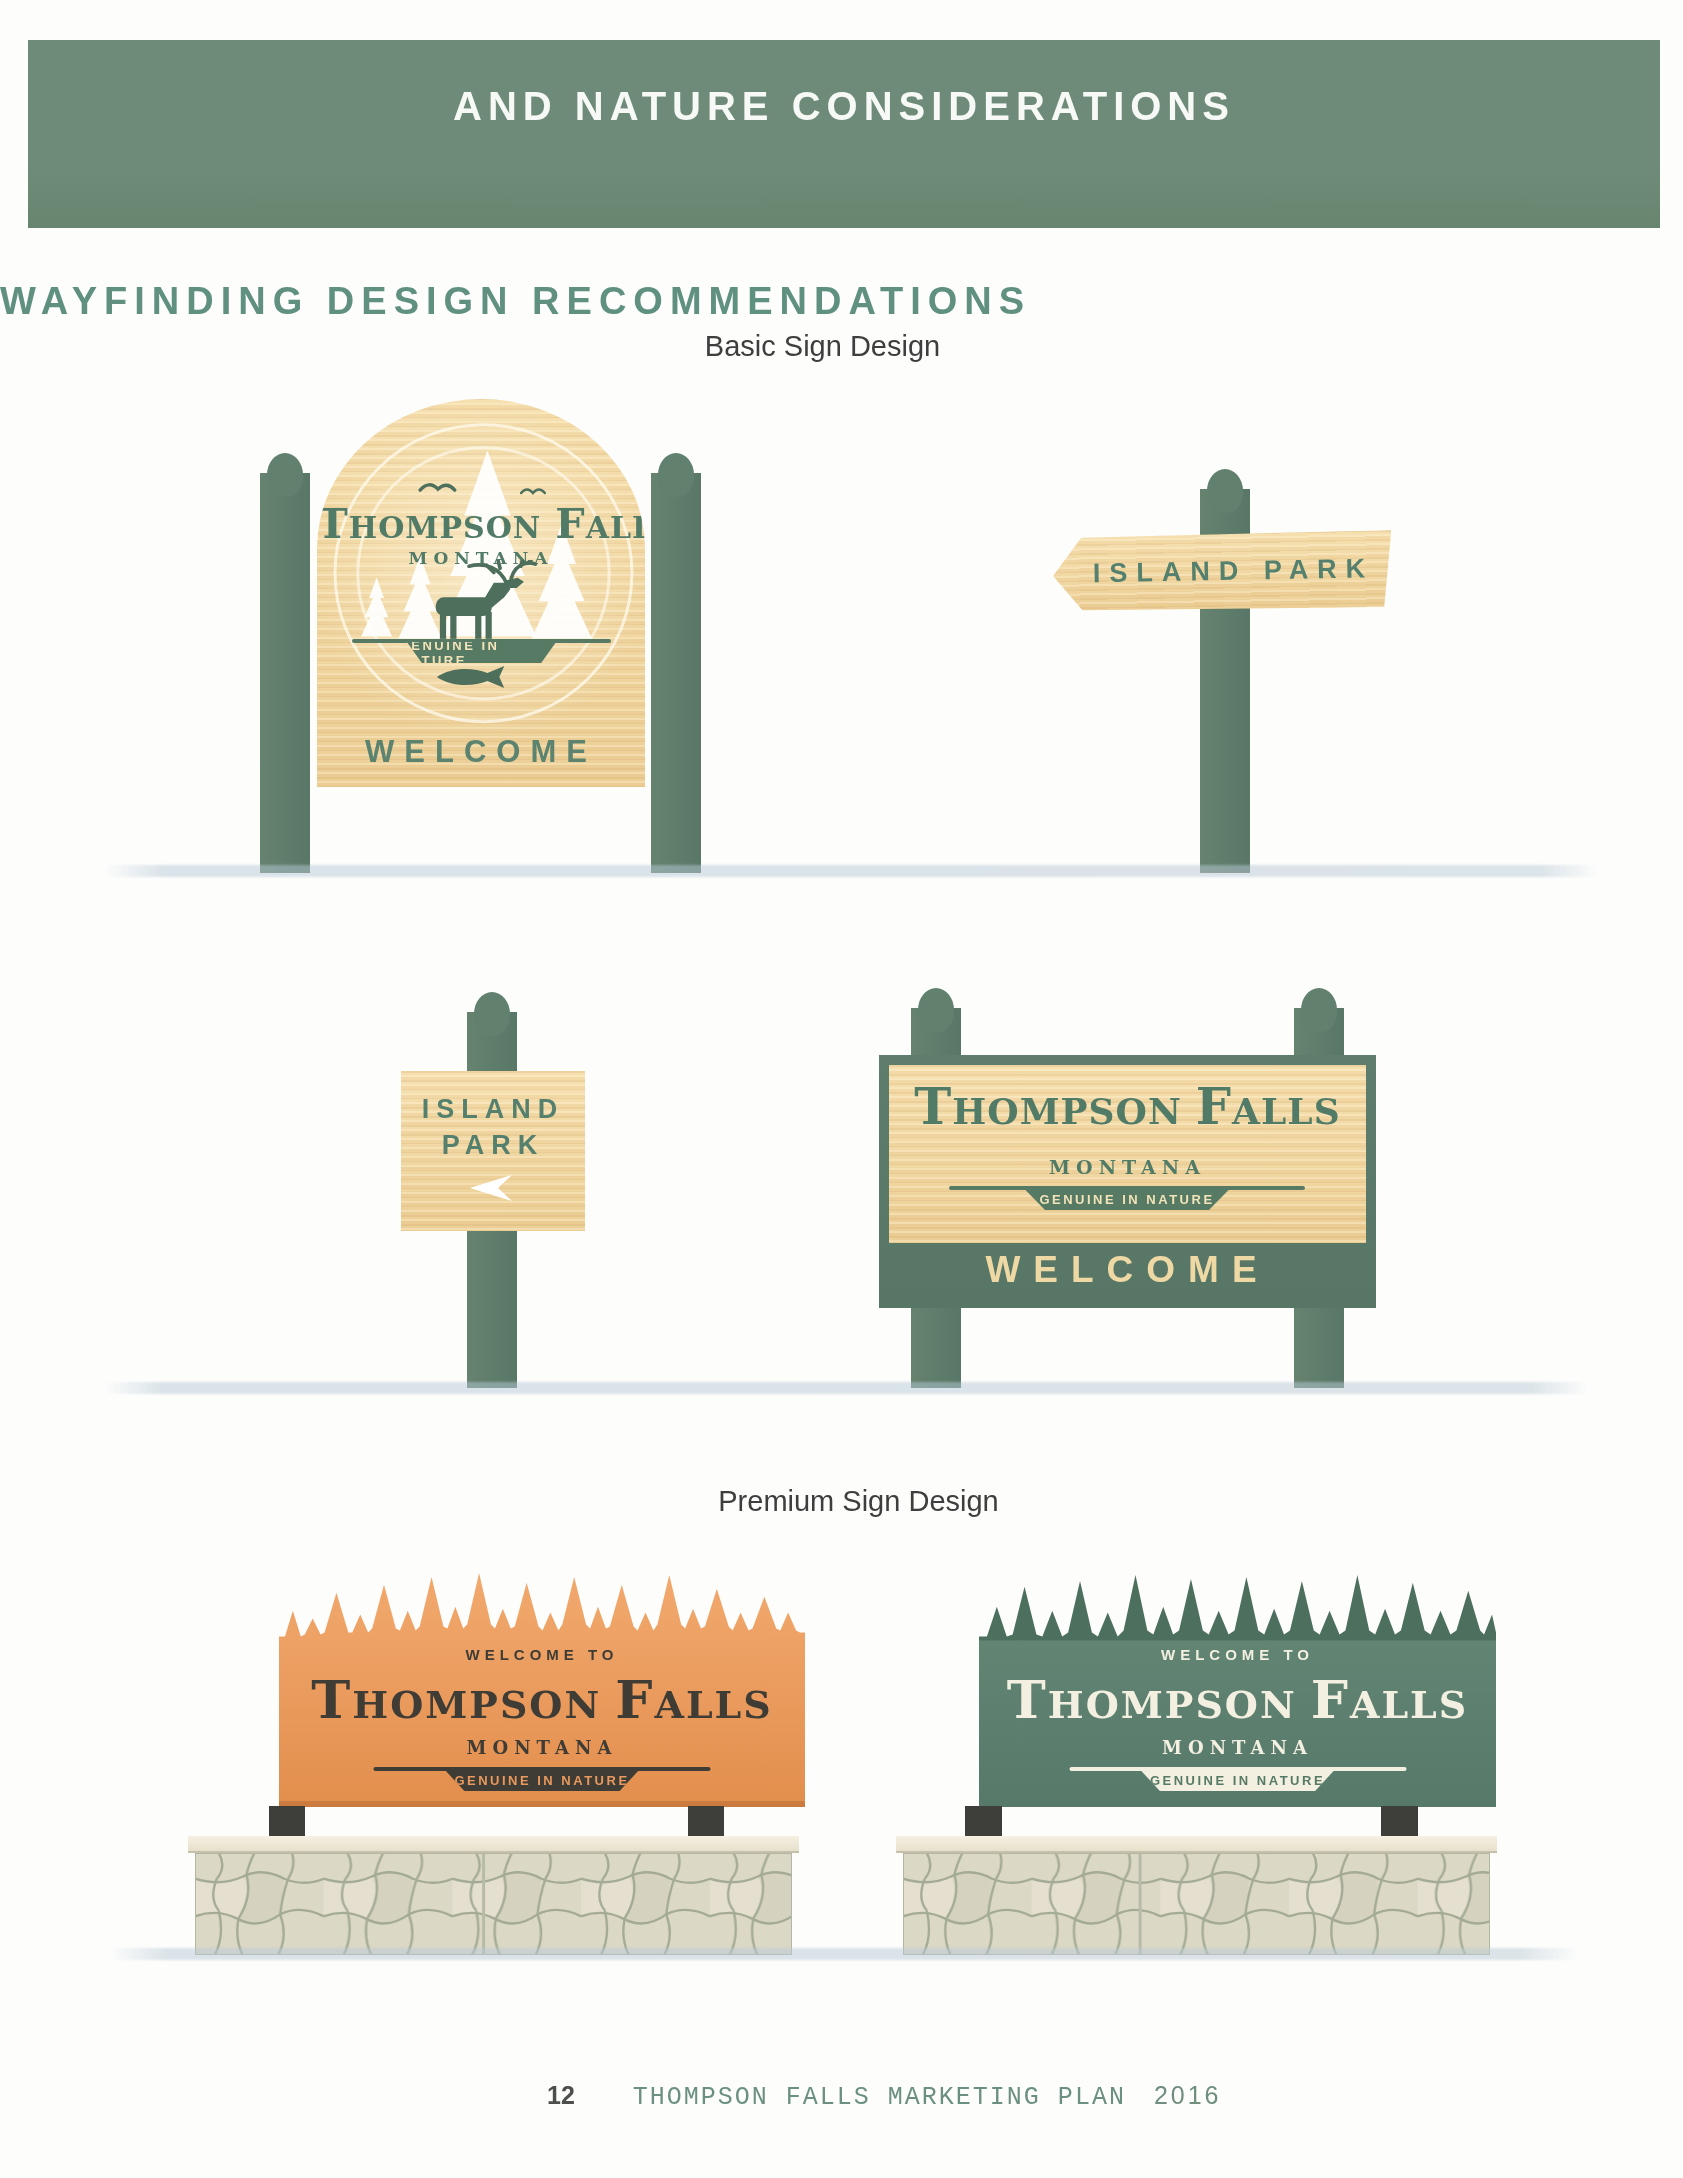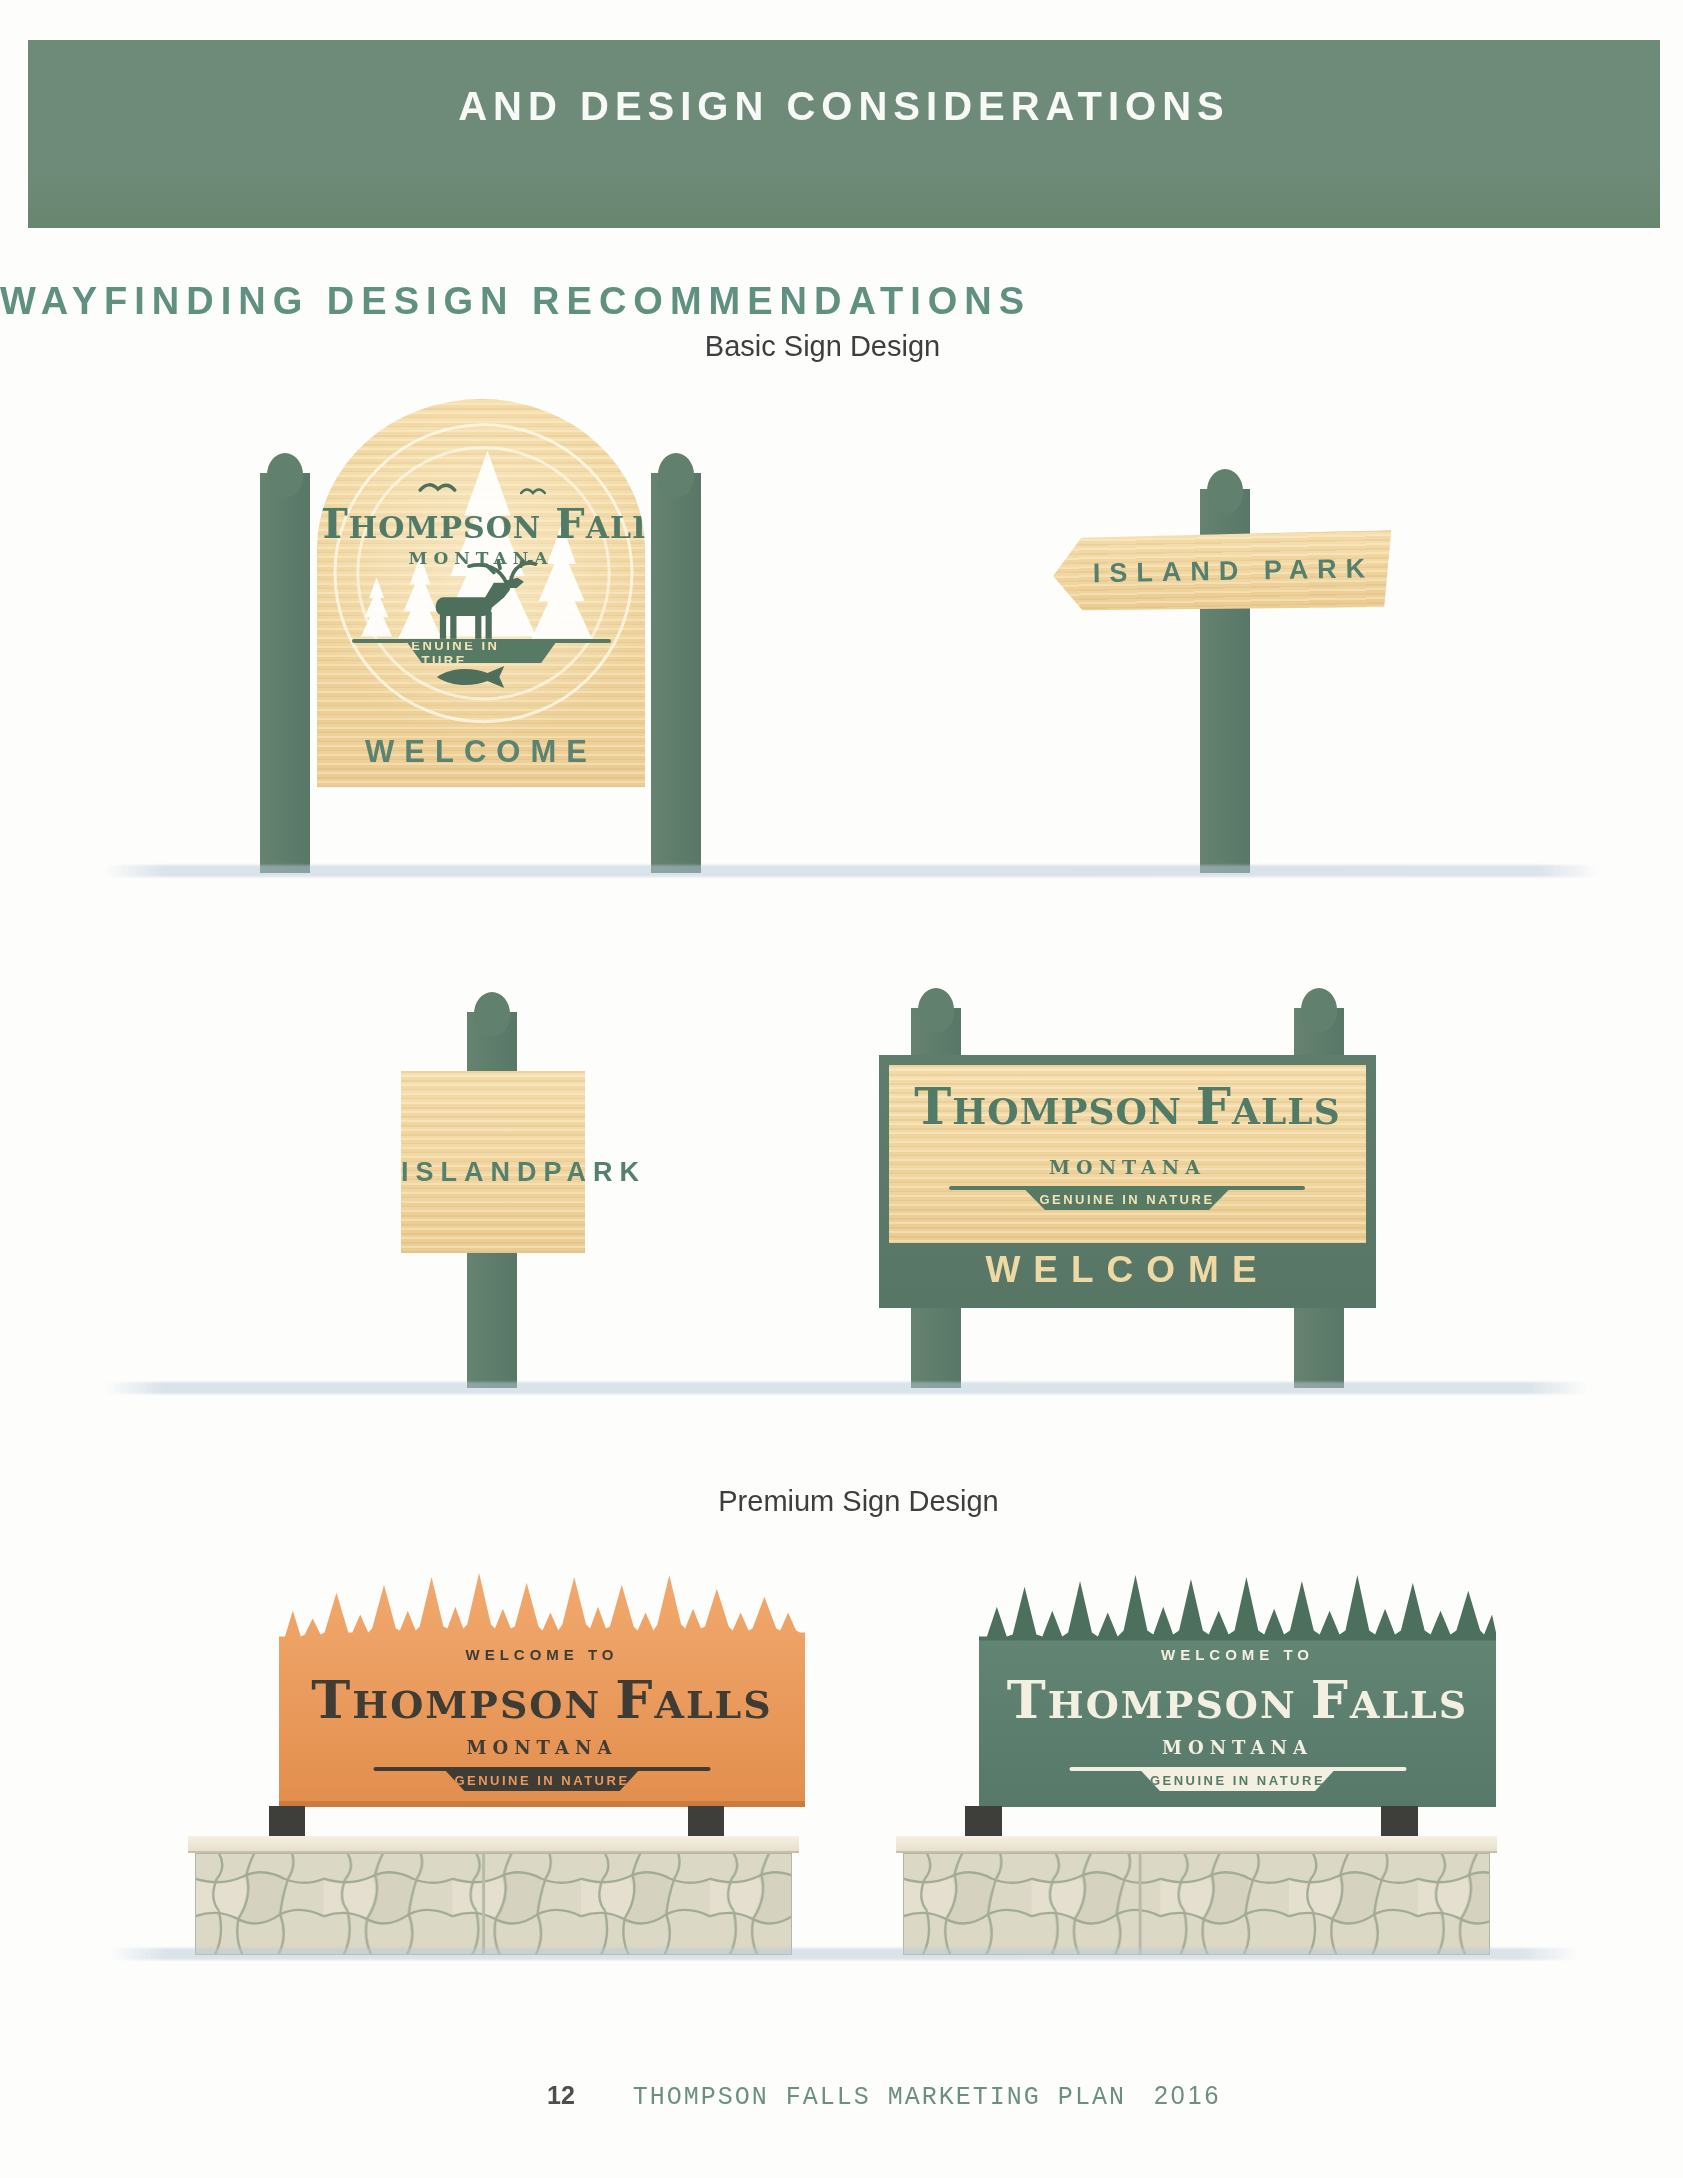--- a/index.html
+++ b/index.html
@@ -68,22 +68,22 @@
                 font-size:31px;font-weight:bold;letter-spacing:10px;color:#5b8370;}
 
   
   .arrow-board{position:absolute;left:1053px;top:533px;width:339px;height:77px;
                clip-path:polygon(0 52%,8.5% 3%,100% 0,97.5% 100%,8.5% 97%);
                transform:rotate(-1deg);display:flex;align-items:center;justify-content:center;
                box-sizing:border-box;padding-left:22px;
                font-size:27px;font-weight:bold;letter-spacing:9px;color:var(--sign-text-green);}
 
   
-  .small-board{position:absolute;left:401px;top:1071px;width:184px;height:182px;
-               display:flex;flex-direction:row;align-items:center;box-sizing:border-box;padding-top:20px;}
+  .small-board{position:absolute;left:401px;top:1071px;width:184px;height:160px;
+               display:flex;flex-direction:column;align-items:center;box-sizing:border-box;padding-top:20px;}
   .small-line{font-size:27px;font-weight:bold;letter-spacing:7px;color:var(--sign-text-green);line-height:36px;}
   .small-arrow{margin-top:12px;width:46px;height:26px;}
 
   
   .h-frame{position:absolute;left:879px;top:1055px;width:497px;height:253px;
            background:linear-gradient(180deg,var(--frame-green),#577665);}
   .h-wood{position:absolute;left:10px;top:10px;width:477px;height:178px;}
   .h-brand{top:16px;font-size:36px;}
   .h-montana{top:91px;font-size:19px;}
   .h-tag{left:60px;top:121px;width:356px;}
@@ -114,21 +114,21 @@
   .pageno{color:var(--page-number-dark);font-weight:bold;}
   .ftitle{color:var(--footer-green);letter-spacing:2px;margin-left:58px;font-family:Liberation Mono, monospace;}
   .fyear{color:#6f8e7d;letter-spacing:3px;margin-left:28px;}
 </style>
 </head>
 <body>
 
 <div class="page">
 
   <div class="banner">
-    <div class="banner-line">AND DESIGN CONSIDERATIONS</div>
+    <div class="banner-line">AND NATURE CONSIDERATIONS</div>
   </div>
 
   <div class="section-title">WAYFINDING DESIGN RECOMMENDATIONS</div>
   <div class="sub-label basic-label">Basic Sign Design</div>
 
   <div>
     <div class="post" style="left:260px;top:473px;height:400px;"></div>
     <div class="post" style="left:651px;top:473px;height:400px;"></div>
     <div class="arch-board wood">
       <svg class="arch-art" viewBox="0 0 331 392">

